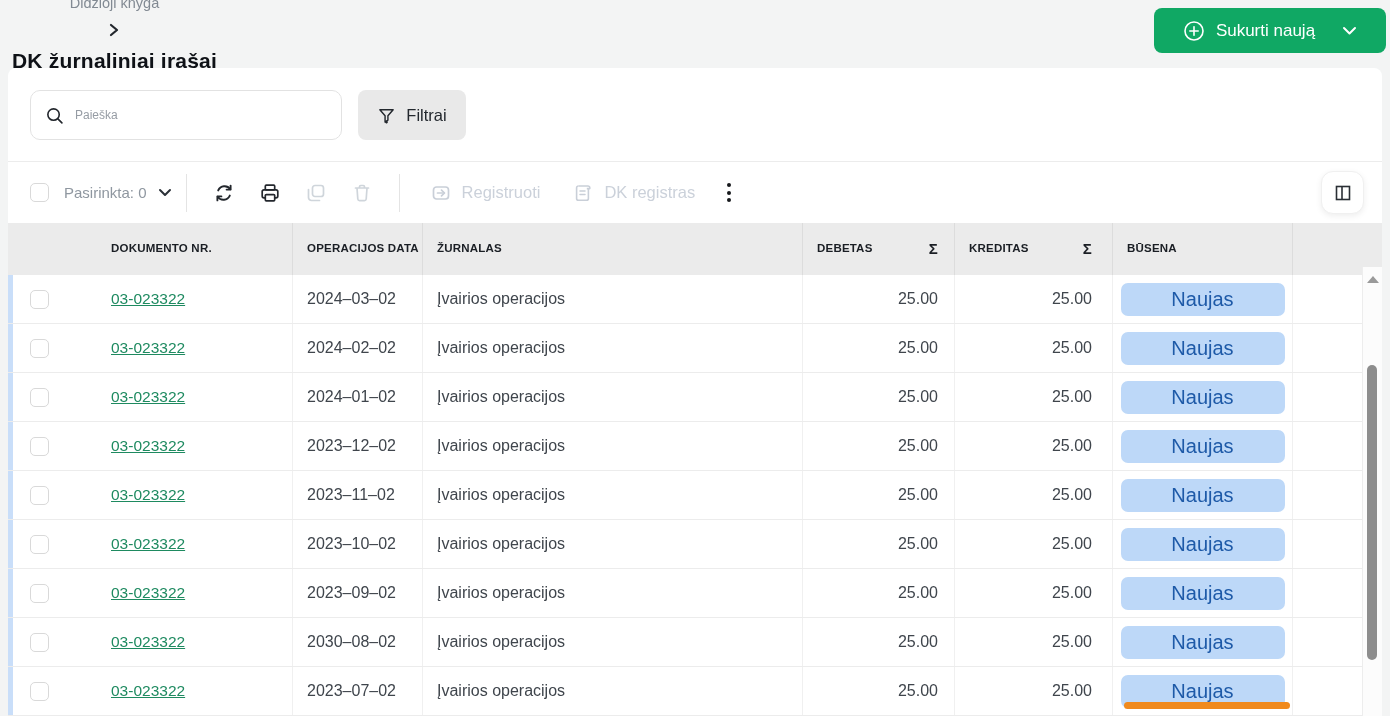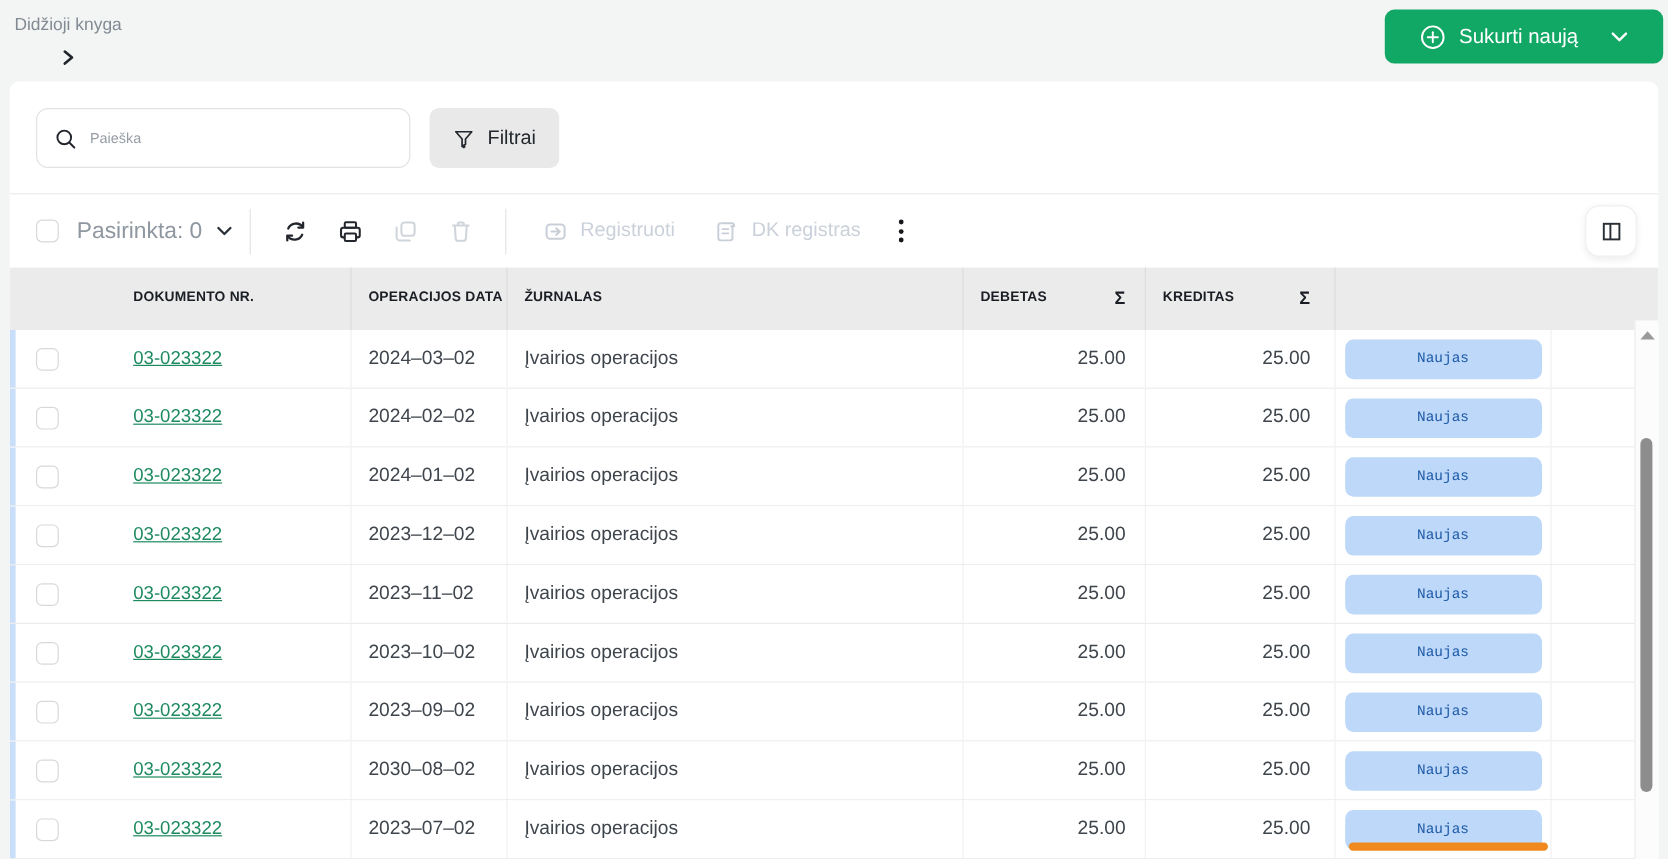--- a/index.html
+++ b/index.html
@@ -48,21 +48,21 @@
     display: flex; align-items: center; justify-content: center; gap: 10px;
     font-family: inherit; font-size: 16.5px; color: #23282e; cursor: pointer;
   }
 
   
   .toolbar { height: 61px; display: flex; align-items: center; padding: 0 18px 0 22px; position: relative; }
   .cbx {
     appearance: none; -webkit-appearance: none; width: 19px; height: 19px;
     border: 1.5px solid #d9d9d9; border-radius: 5px; background: #fff; cursor: pointer; flex: none;
   }
-  .sel-label { font-size: 19px; color: #8f97a0; margin-left: 15px; }
+  .sel-label { font-size: 15px; color: #8f97a0; margin-left: 15px; }
   .sel-caret { margin-left: 11px; display: inline-flex; cursor: pointer; }
   .vdiv { width: 1px; height: 38px; background: #e4e4e4; margin: 0 14px; flex: none; }
   .icon-btn { width: 46px; height: 40px; border: none; background: transparent; display: flex; align-items: center; justify-content: center; cursor: pointer; }
   .icon-btn.disabled { cursor: default; }
   .text-btn { display: flex; align-items: center; gap: 10px; border: none; background: transparent; font-family: inherit; font-size: 16.5px; color: #cbd1da; margin: 0 16px; cursor: default; }
   .kebab { display: flex; flex-direction: column; gap: 3.5px; align-items: center; padding: 6px 10px; background: transparent; border: none; cursor: pointer; margin-left: 6px; }
   .kebab i { width: 4px; height: 4px; border-radius: 50%; background: #16181c; }
   .columns-btn {
     position: absolute; right: 18px; top: 9px; width: 43px; height: 43px;
     background: #fff; border: 1px solid #f0f0f0; border-radius: 12px;
@@ -94,21 +94,21 @@
   .indicator { position: absolute; left: 0; top: 0; bottom: 0; width: 5px; background: var(--row-indicator, #c9def9); }
   .cell { display: flex; align-items: center; font-size: 16px; color: #3f454c; border-right: 1px solid #f0f0f0; }
   .cell.c-check { border-right: none; }
   .cell.c-check .cbx { margin-left: 22px; }
   .cell.c-debit, .cell.c-credit { justify-content: flex-end; }
   .cell.c-status { justify-content: center; }
   .doclink { color: var(--link-green, #1e8a60); font-size: 15.5px; text-decoration: underline; cursor: pointer; }
   .badge {
     width: 164px; height: 33px; border-radius: 7px;
     background: var(--badge-bg, #bdd8f8); color: var(--badge-text, #1e5aa8);
-    display: flex; align-items: center; justify-content: center; font-size: 12px; cursor: pointer; font-family: Liberation Mono, monospace;
+    display: flex; align-items: center; justify-content: center; font-size: 20px; cursor: pointer;
   }
 
   .partial-row { height: 49px; }
   .orange-bar {
     position: absolute; left: 1116px; top: 634px; width: 166px; height: 7px;
     border-radius: 4px; background: var(--orange, #f08a1e); z-index: 3;
   }
 
   
   .scrollbar {
@@ -131,20 +131,21 @@
 <body>
 
 <div class="topbar">
   <div class="breadcrumb">
     <span class="bc-parent">Didžioji knyga</span>
     <span class="bc-chevron">
       <svg width="12" height="14" viewBox="0 0 12 14">
           <polyline points="3,2 9,7 3,12" fill="none" stroke="#22262c" stroke-width="2.2" stroke-linecap="round" stroke-linejoin="round"></polyline>
         </svg>
     </span>
+    <h1 class="page-title">DK žurnaliniai įrašai</h1>
   </div>
   <button class="create-btn">
     <span>
       <svg width="22" height="22" viewBox="0 0 22 22">
           <circle cx="11" cy="11" r="9" fill="none" stroke="#fff" stroke-width="1.6"></circle>
           <line x1="11" y1="6.8" x2="11" y2="15.2" stroke="#fff" stroke-width="1.6" stroke-linecap="round"></line>
           <line x1="6.8" y1="11" x2="15.2" y2="11" stroke="#fff" stroke-width="1.6" stroke-linecap="round"></line>
         </svg>
     </span>
     <span>Sukurti naują</span>
@@ -273,20 +274,21 @@
     <div class="th c-date">OPERACIJOS DATA</div>
     <div class="th c-journal">ŽURNALAS</div>
     <div class="th c-debit">
       <span>DEBETAS</span>
       <span class="sigma">Σ</span>
     </div>
     <div class="th c-credit">
       <span>KREDITAS</span>
       <span class="sigma">Σ</span>
     </div>
+    <div class="th c-status" style="padding-left:14px;">BŪSENA</div>
   </div>
 
   <div class="tbody">
   <div class="trow">
     <span class="indicator"></span>
     <div class="cell c-check">
       <input type="checkbox" class="cbx" style="">
     </div>
     <div class="cell c-doc">
       <a class="doclink">03-023322</a>

